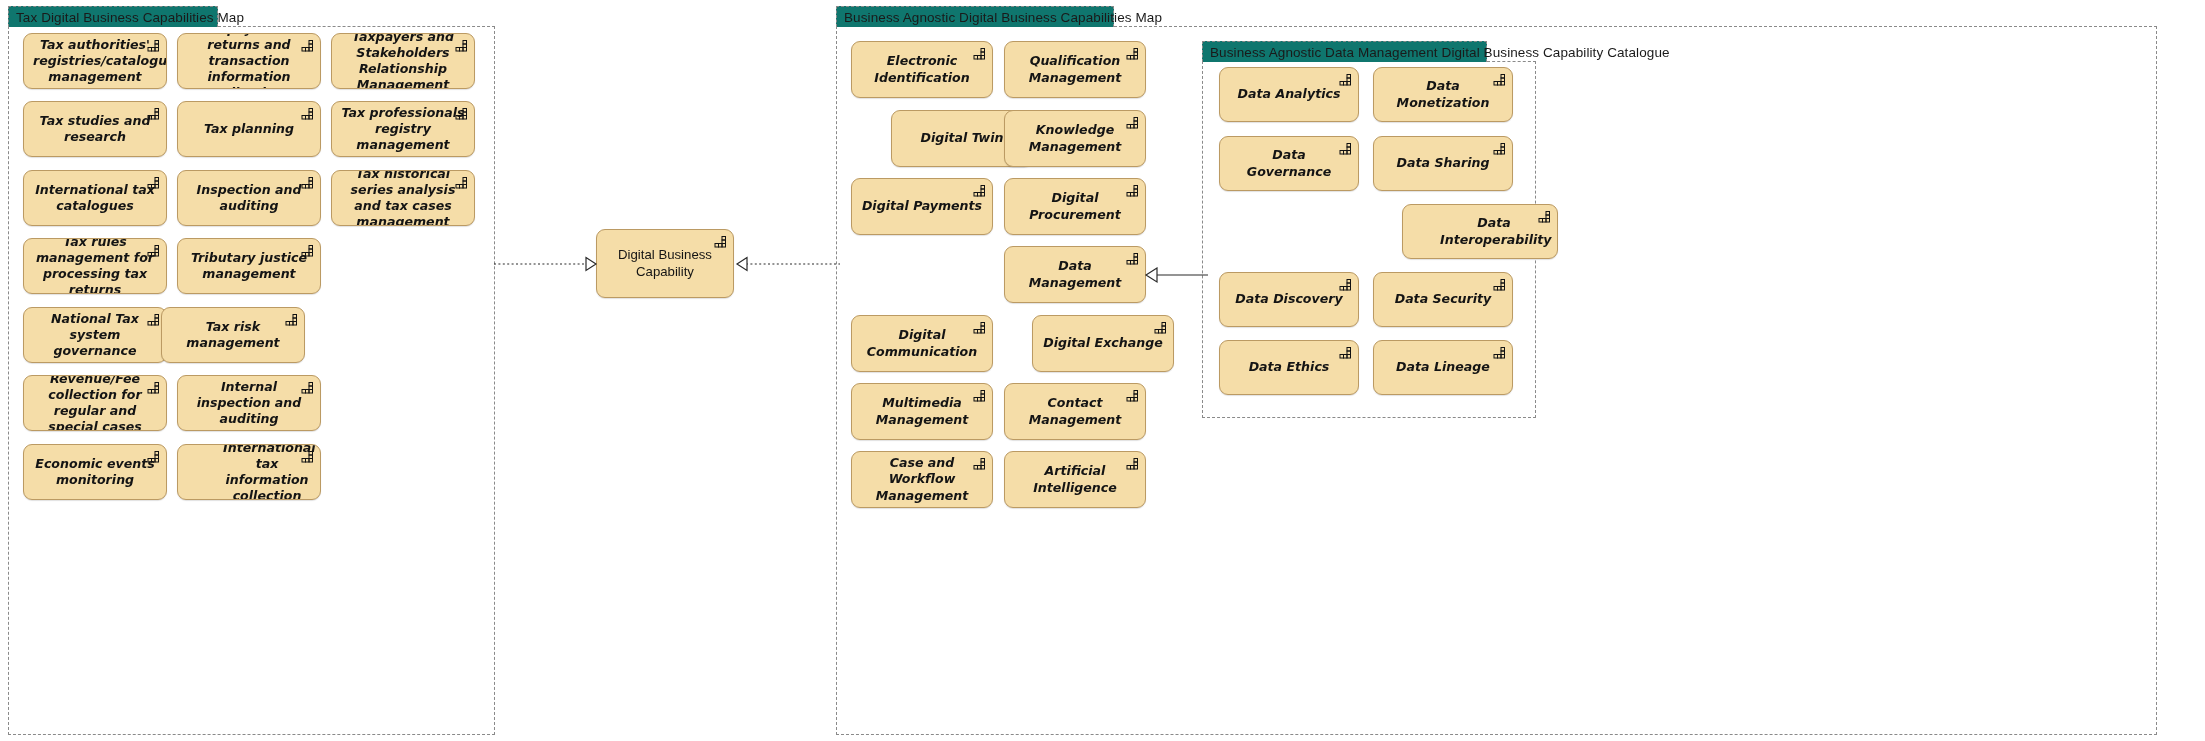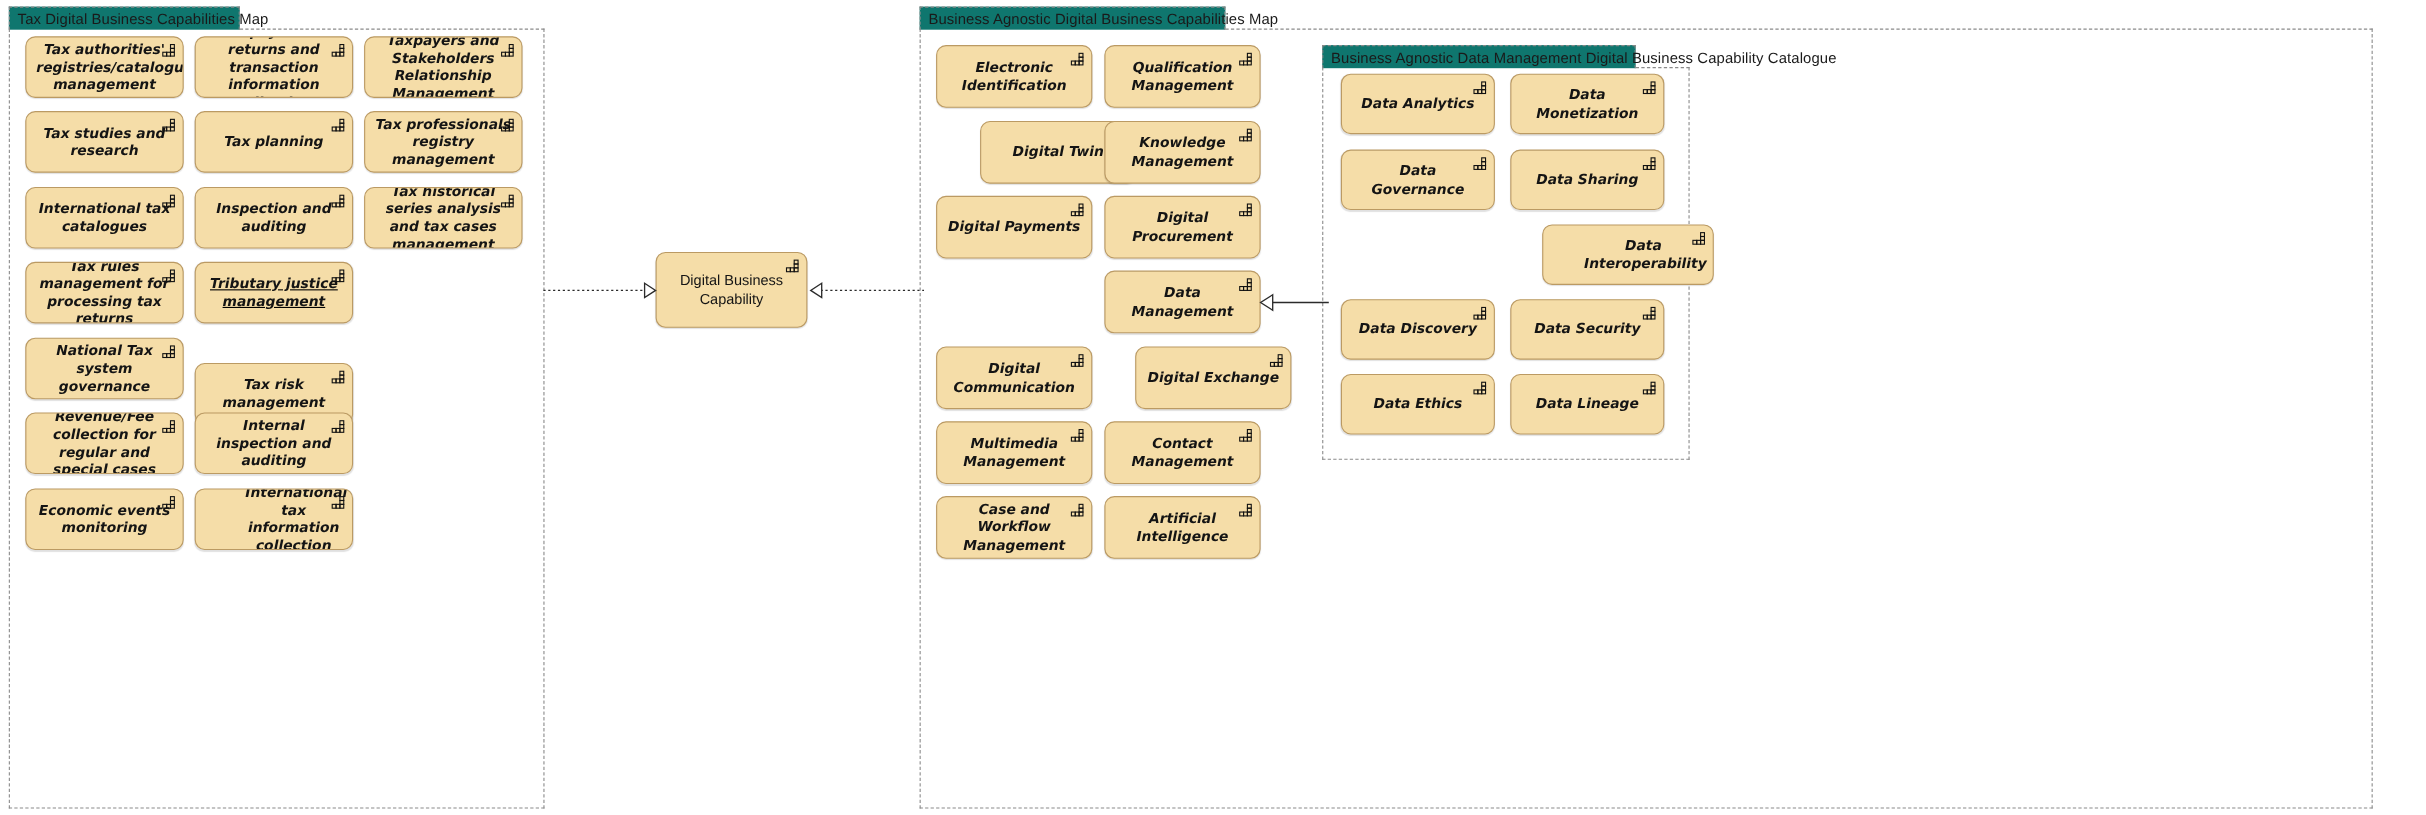--- a/index.html
+++ b/index.html
@@ -234,33 +234,33 @@
         <g fill="none" stroke="#111" stroke-width="1">
           <rect x="4.5" y="8.5" width="3.5" height="3.5"></rect>
           <rect x="8" y="8.5" width="3.5" height="3.5"></rect>
           <rect x="8" y="5" width="3.5" height="3.5"></rect>
           <rect x="1" y="8.5" width="3.5" height="3.5"></rect>
           <rect x="8" y="1.5" width="3.5" height="3.5"></rect>
         </g>
       </svg>
     <div class="cap-label">Inspection and auditing</div>
   </div>
-  <div class="cap" style="left:177px; top:238px; width:144px; height:56px;text-decoration:underline;">
+  <div class="cap" style="left:177px; top:238px; width:144px; height:56px;">
     <svg class="cap-icon" viewBox="0 0 13 13">
         <g fill="none" stroke="#111" stroke-width="1">
           <rect x="4.5" y="8.5" width="3.5" height="3.5"></rect>
           <rect x="8" y="8.5" width="3.5" height="3.5"></rect>
           <rect x="8" y="5" width="3.5" height="3.5"></rect>
           <rect x="1" y="8.5" width="3.5" height="3.5"></rect>
           <rect x="8" y="1.5" width="3.5" height="3.5"></rect>
         </g>
       </svg>
     <div class="cap-label">Tributary justice management</div>
   </div>
-  <div class="cap" style="left:177px; top:307px; width:144px; height:56px;margin-top:23px;">
+  <div class="cap" style="left:161px; top:307px; width:144px; height:56px;">
     <svg class="cap-icon" viewBox="0 0 13 13">
         <g fill="none" stroke="#111" stroke-width="1">
           <rect x="4.5" y="8.5" width="3.5" height="3.5"></rect>
           <rect x="8" y="8.5" width="3.5" height="3.5"></rect>
           <rect x="8" y="5" width="3.5" height="3.5"></rect>
           <rect x="1" y="8.5" width="3.5" height="3.5"></rect>
           <rect x="8" y="1.5" width="3.5" height="3.5"></rect>
         </g>
       </svg>
     <div class="cap-label">Tax risk management</div>

